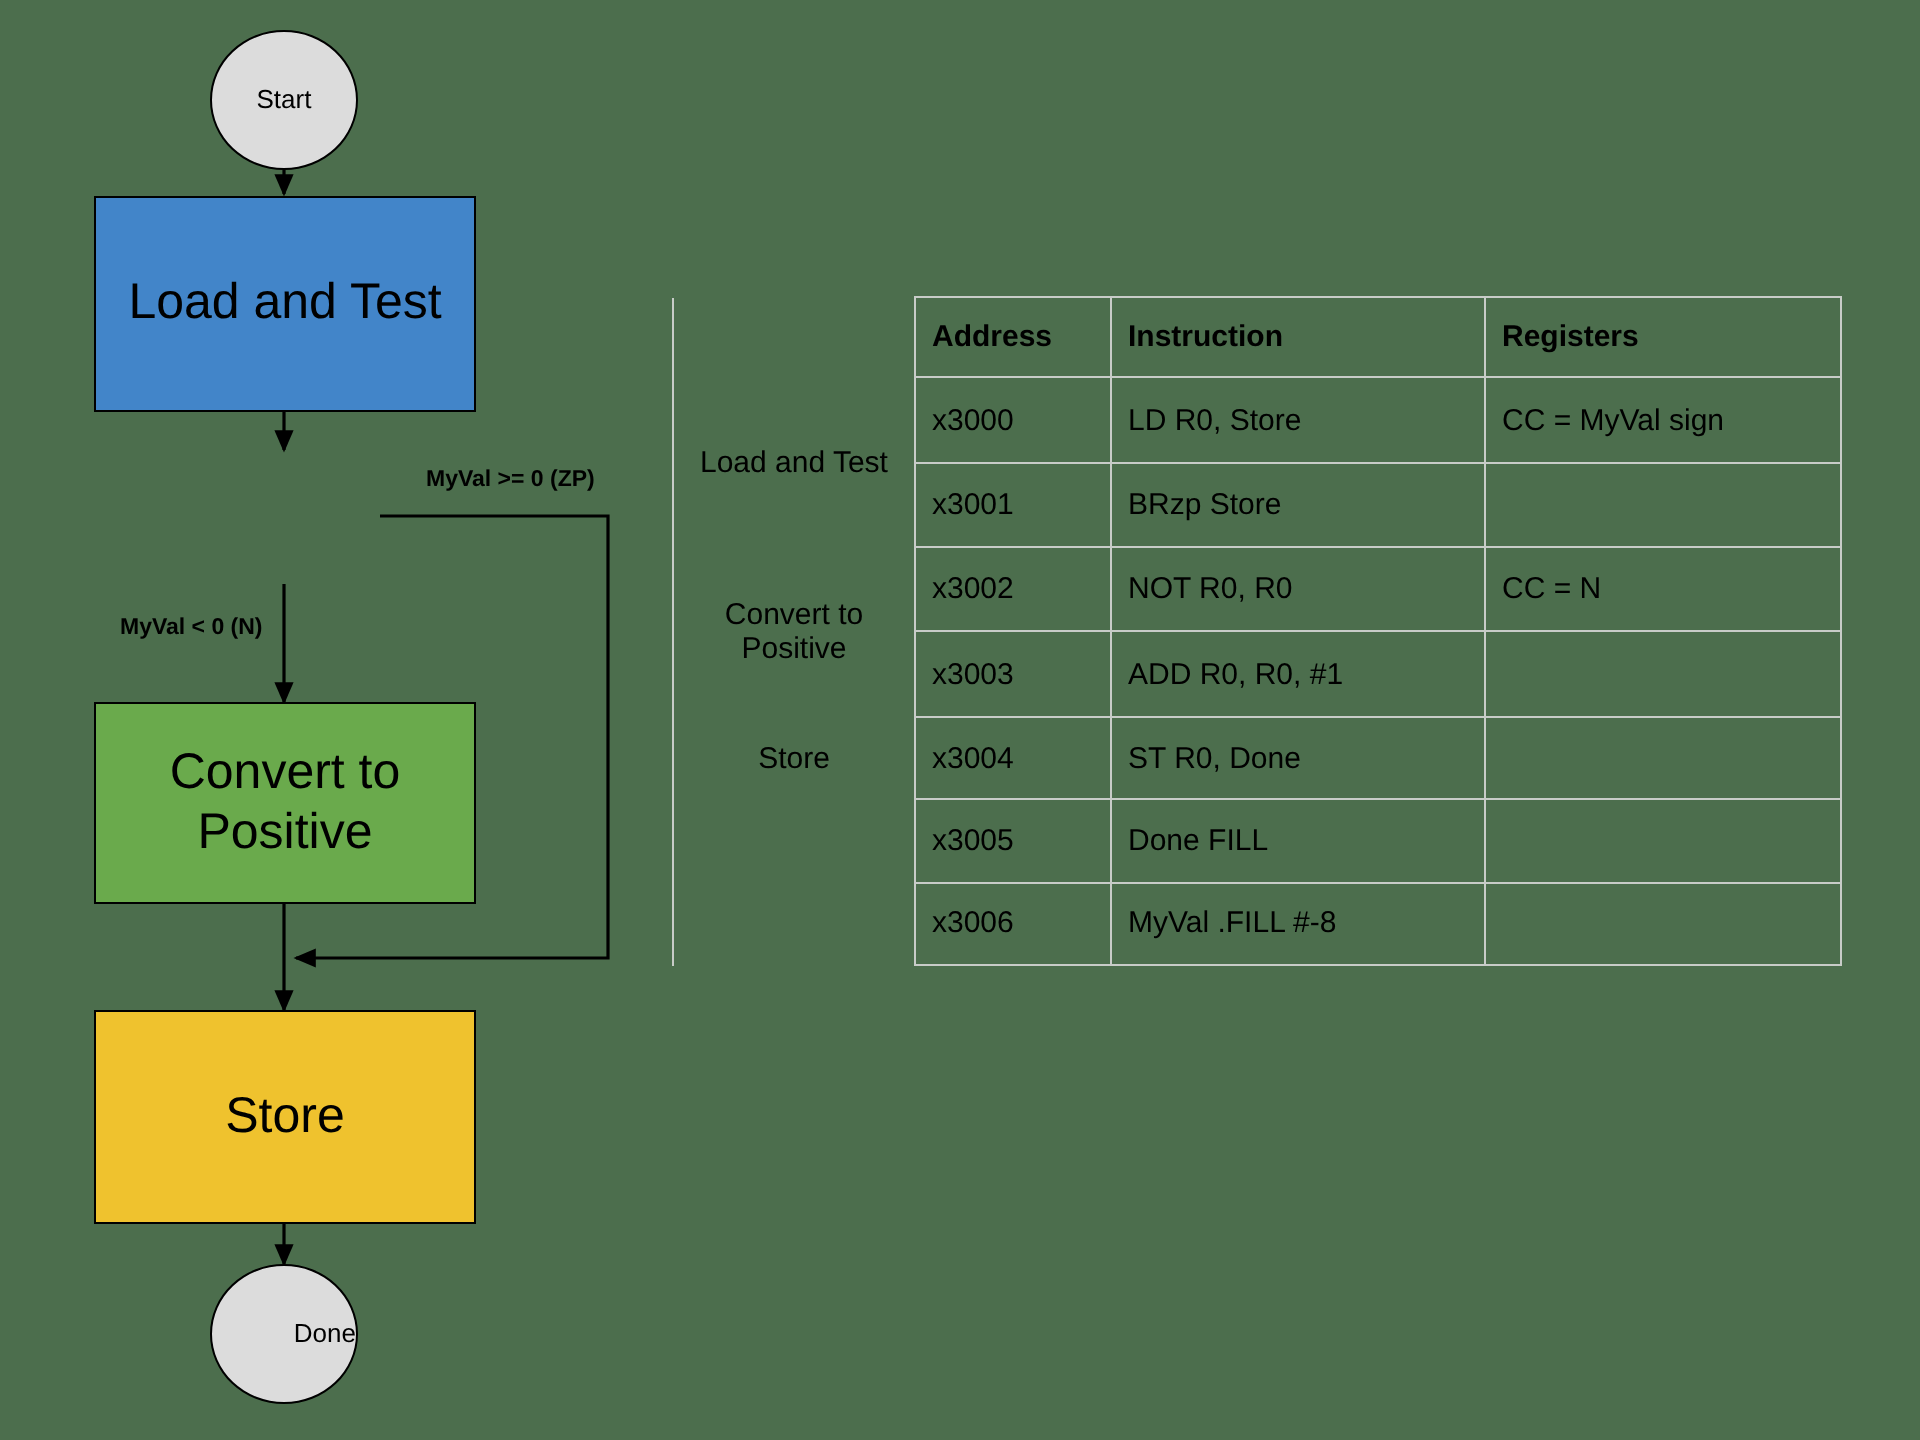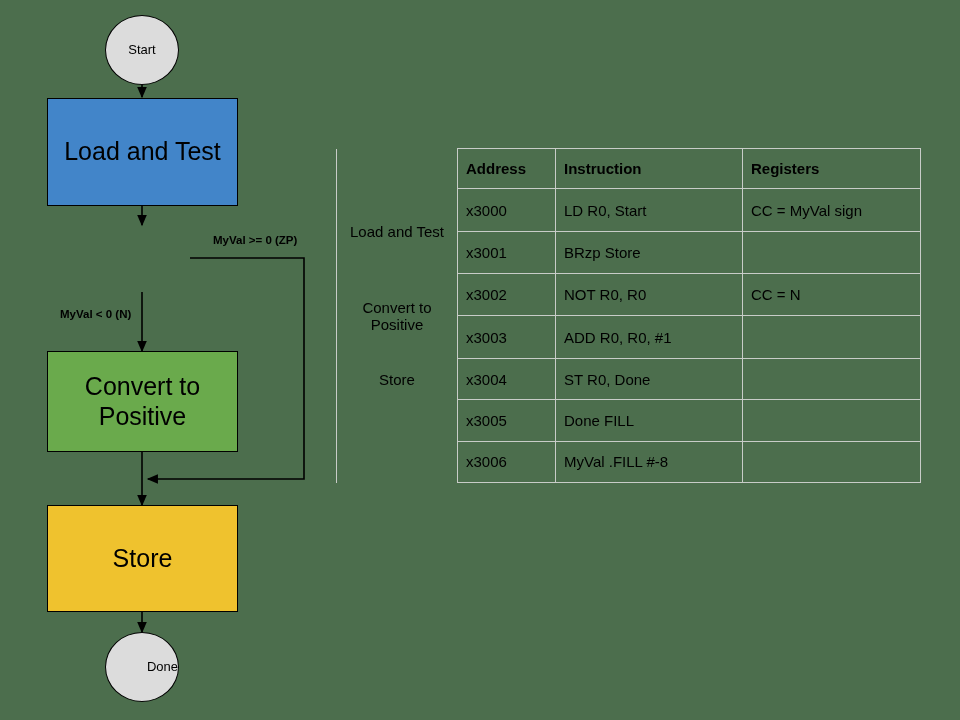--- a/index.html
+++ b/index.html
@@ -176,21 +176,21 @@
         <tr style="height:40px;">
           <td class="col-group grp-blank"></td>
           <th>Address</th>
           <th>Instruction</th>
           <th>Registers</th>
         </tr>
 
         <tr style="height:42px;">
           <td class="col-group grp-load" rowspan="2">Load and Test</td>
           <td>x3000</td>
-          <td>LD R0, Start</td>
+          <td>LD R0, Store</td>
           <td>CC = MyVal sign</td>
         </tr>
         <tr style="height:42px;">
           <td>x3001</td>
           <td>BRzp Store</td>
           <td></td>
         </tr>
 
         <tr style="height:42px;">
           <td class="col-group grp-convert" rowspan="2">Convert to Positive</td>

